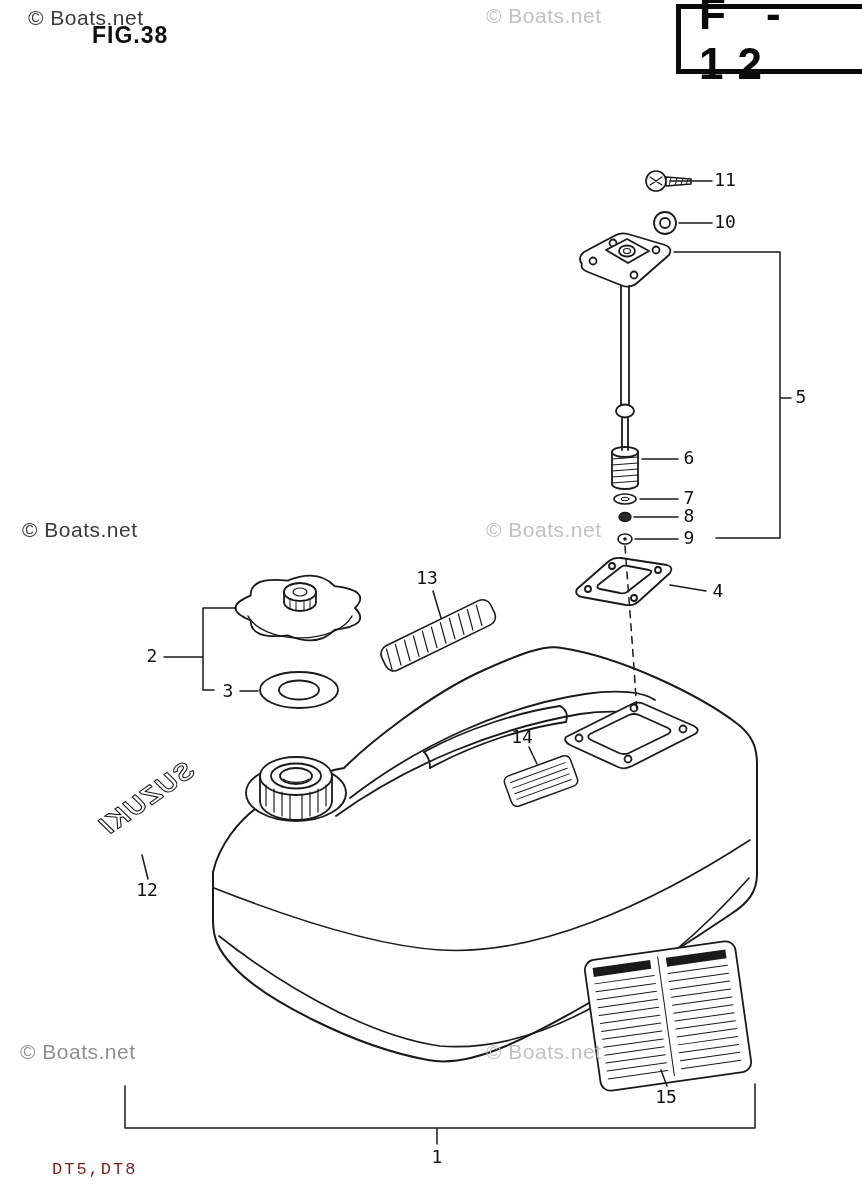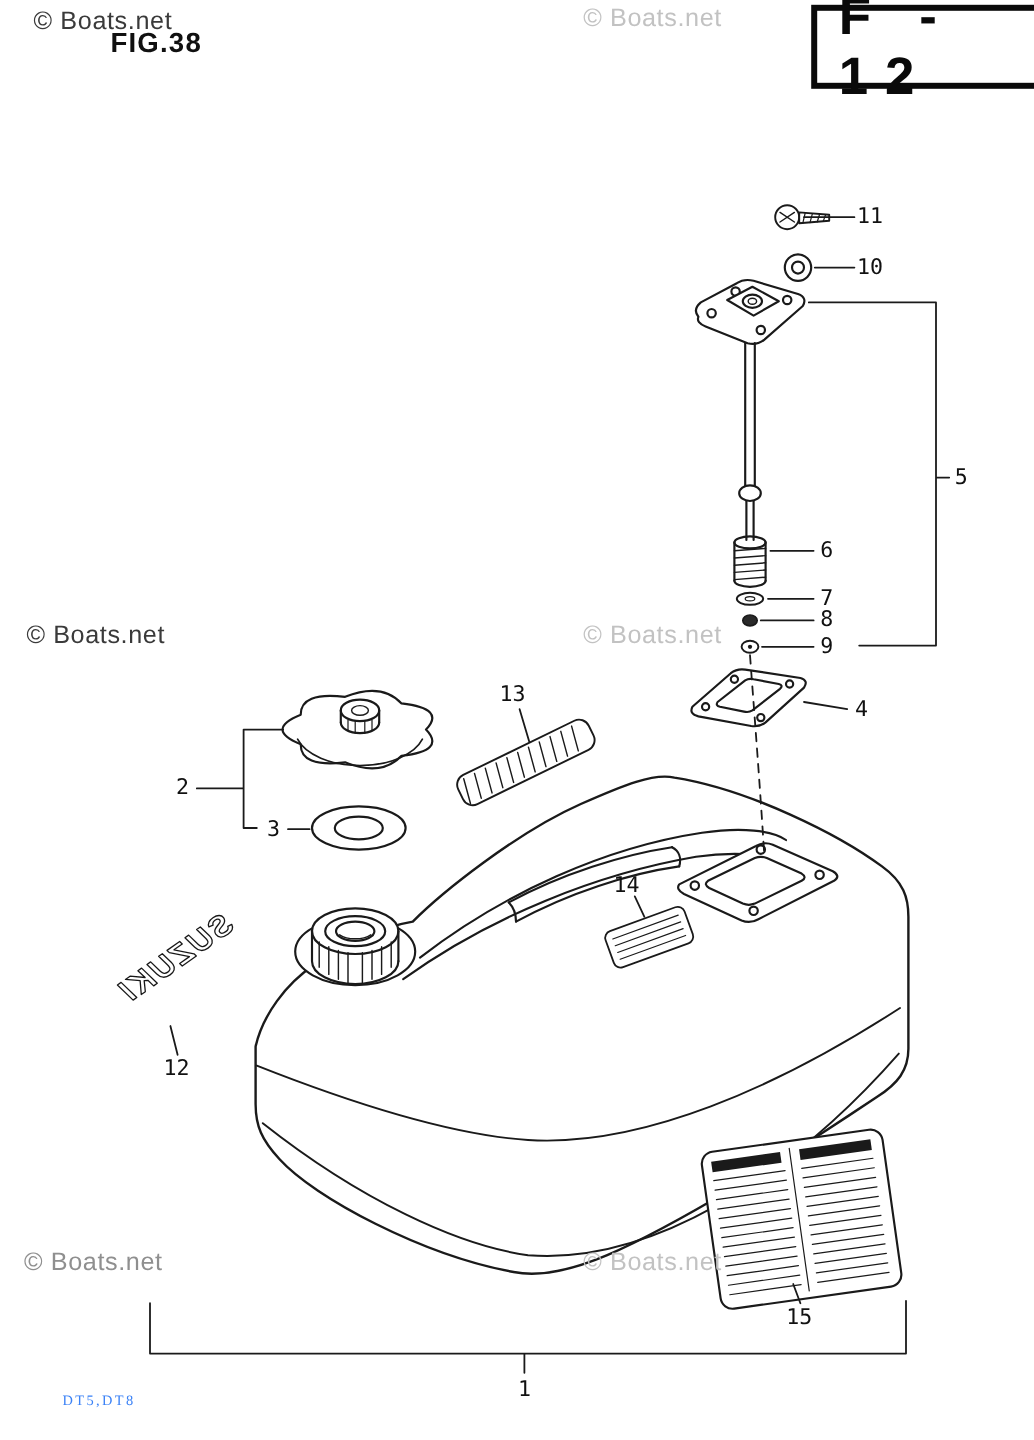--- a/index.html
+++ b/index.html
@@ -23,22 +23,22 @@
   }
   .page-code-box {
     position:absolute; left:676px; top:4px; width:210px; height:70px;
     border:5px solid #0a0a0a; box-sizing:border-box;
     display:flex; align-items:center; padding-left:18px;
     font-size:44px; font-weight:bold; letter-spacing:14px; color:#0a0a0a;
     background:#ffffff;
   }
   .models-label {
     position:absolute; left:52px; top:1160px;
-    font-family:Liberation Serif, serif;
-    font-size:12px; letter-spacing:2px; color:#3b82f6;
+    font-family:Liberation Mono, monospace;
+    font-size:17px; letter-spacing:2px; color:#7f1d1d;
   }
   svg.diagram { position:absolute; left:0; top:0; }
   .callout {
     font-family:"DejaVu Sans Mono", monospace;
     font-size:18px; font-weight:500; fill:#111;
     text-anchor:middle; dominant-baseline:middle;
   }
   .decal-text {
     font-family:"Liberation Sans", sans-serif;
     font-style:italic; font-weight:700; font-size:26px;

